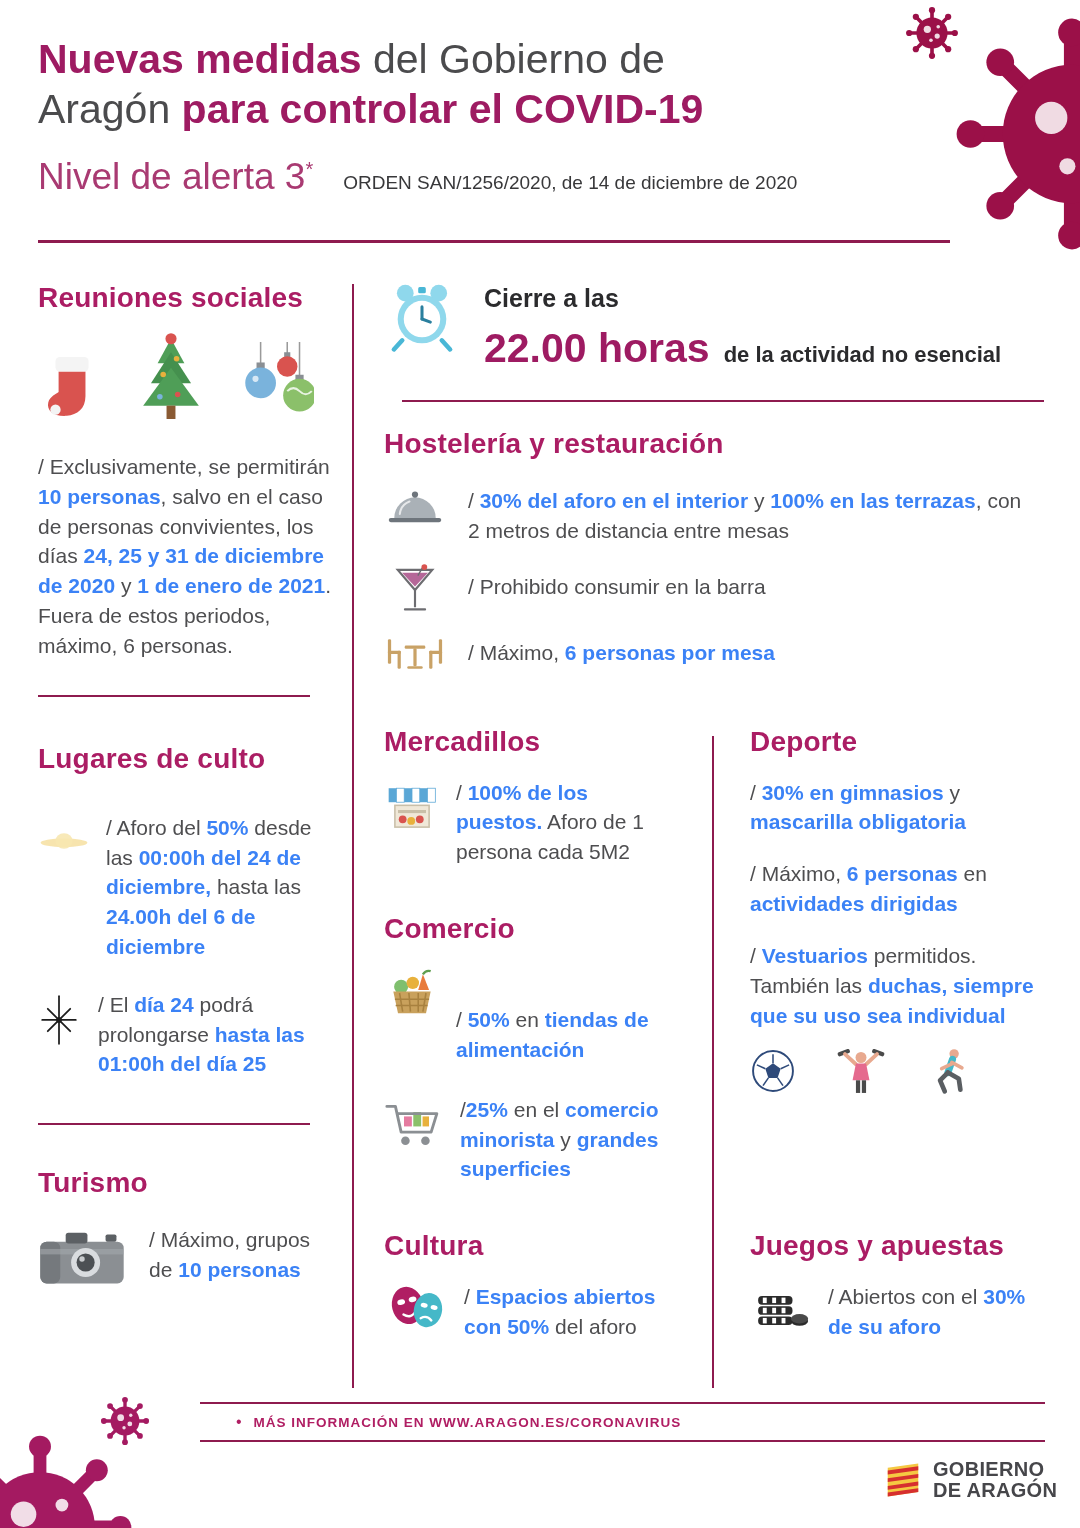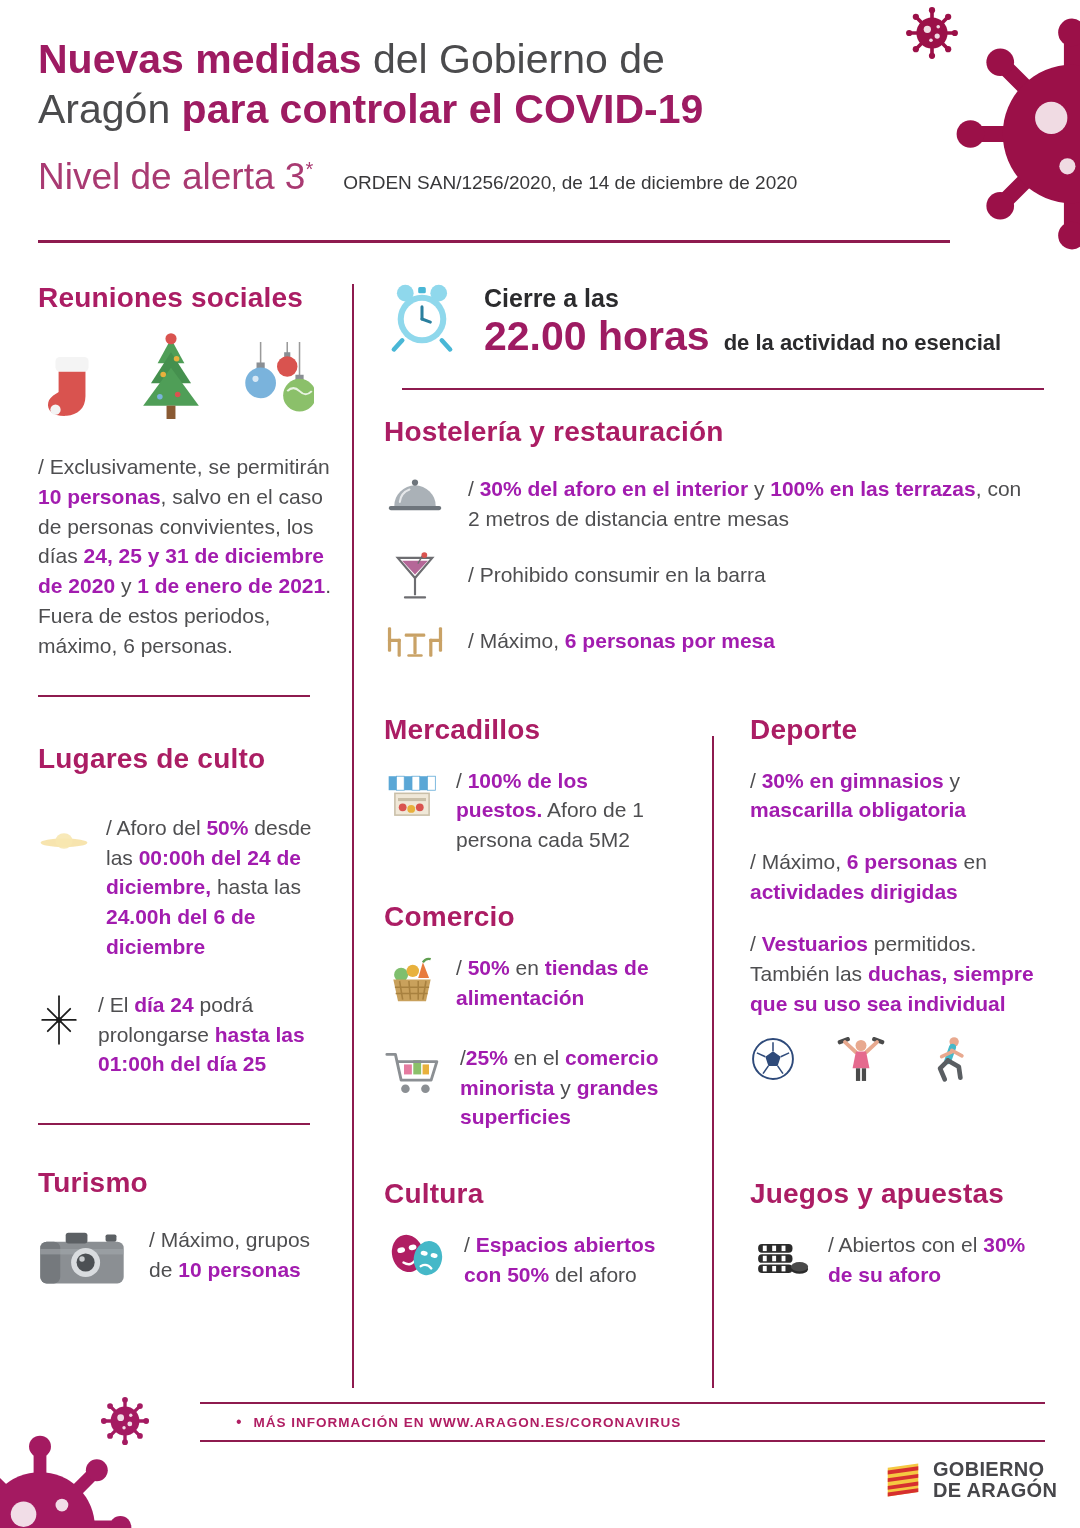--- a/index.html
+++ b/index.html
@@ -7,33 +7,33 @@
         font-family:"Liberation Sans","DejaVu Sans",sans-serif;}
   
   .title-line{font-size:41px;line-height:1.22;color:#4b4b4d;font-weight:500;margin:0;}
   .title-line .b{font-weight:800;color:#9e1b62;}
   .alert-row{display:flex;align-items:baseline;gap:30px;margin-top:22px;}
   .alert{font-size:37px;font-weight:300;color:#a93a72;margin:0;}
   .alert sup{font-size:20px;}
   .order{font-size:19px;font-weight:500;color:#38383a;}
   .sec-title{font-size:28px;font-weight:800;color:#ab1d64;margin:0;letter-spacing:.2px;}
   .txt{font-size:21px;line-height:1.42;color:#4e4e50;margin:0;}
-  .txt .b{font-weight:700;color:#a21caf;}
+  .txt .b{font-weight:700;color:#3b82f6;}
   .divider{height:2px;background:#8e1b4f;width:272px;}
   .vline{position:absolute;width:2px;background:#8e1b4f;}
   .hrule{position:absolute;height:3px;background:#8e1b4f;}
   
   .header{position:absolute;left:38px;top:34px;width:840px;}
   .col-left{position:absolute;left:38px;top:282px;width:296px;}
   .col-right{position:absolute;left:384px;top:278px;width:662px;}
   .xmas-row{display:flex;align-items:flex-end;gap:30px;height:104px;margin:10px 0 24px 2px;}
   .item{display:flex;align-items:flex-start;}
   .cierre-row{display:flex;gap:24px;align-items:flex-start;}
   .cierre-prefix{font-size:25px;font-weight:700;color:#2b2b2d;margin:6px 0 0;}
-  .cierre-line2{display:flex;align-items:baseline;gap:14px;margin-top:0;}
+  .cierre-line2{display:flex;align-items:baseline;gap:14px;margin-top:12px;}
   .cierre-time{font-size:41px;font-weight:800;color:#9e1b62;}
   .cierre-suffix{font-size:22px;font-weight:700;color:#2b2b2d;}
   .hr-right{height:2px;background:#8e1b4f;width:642px;margin:28px 0 26px 18px;}
   .h-item{display:flex;gap:22px;margin-top:18px;align-items:flex-start;}
   .h-icon{width:62px;flex:none;display:flex;justify-content:center;}
   .h-item .txt{width:566px;}
   .grid2{display:grid;grid-template-columns:300px 296px;column-gap:66px;margin-top:52px;}
   .cell h2{margin-bottom:20px;}
   .cell-comercio{margin-top:46px;}
   .cell-cultura{margin-top:46px;}
@@ -408,21 +408,21 @@
           <p class="txt" style="width:212px;"><span>/ </span><span class="b">100% de los puestos.</span><span> Aforo de 1 persona cada 5M2</span></p>
         </div>
       </div>
 
       <div class="cell cell-comercio" style="grid-column:1;grid-row:2;">
         <h2 class="sec-title">Comercio</h2>
         <div class="item" style="gap:16px;">
           <svg style="width:56px;height:56px;flex:none;">
               <use href="#sym-basket"></use>
             </svg>
-          <p class="txt" style="width:224px;"><span>/ </span><span class="b">50%</span><span> en </span><span class="b">tiendas de alimentación</span><span></span></p>
+          <p class="txt" style="width:224px;margin-top:40px;"><span>/ </span><span class="b">50%</span><span> en </span><span class="b">tiendas de alimentación</span><span></span></p>
         </div>
         <div class="item" style="gap:16px;margin-top:30px;">
           <svg style="width:60px;height:52px;flex:none;margin-top:4px;">
               <use href="#sym-cart"></use>
             </svg>
           <p class="txt" style="width:224px;"><span>/</span><span class="b">25%</span><span> en el </span><span class="b">comercio minorista</span><span> y </span><span class="b">grandes superficies</span><span></span></p>
         </div>
       </div>
 
       <div class="cell cell-cultura" style="grid-column:1;grid-row:3;">

